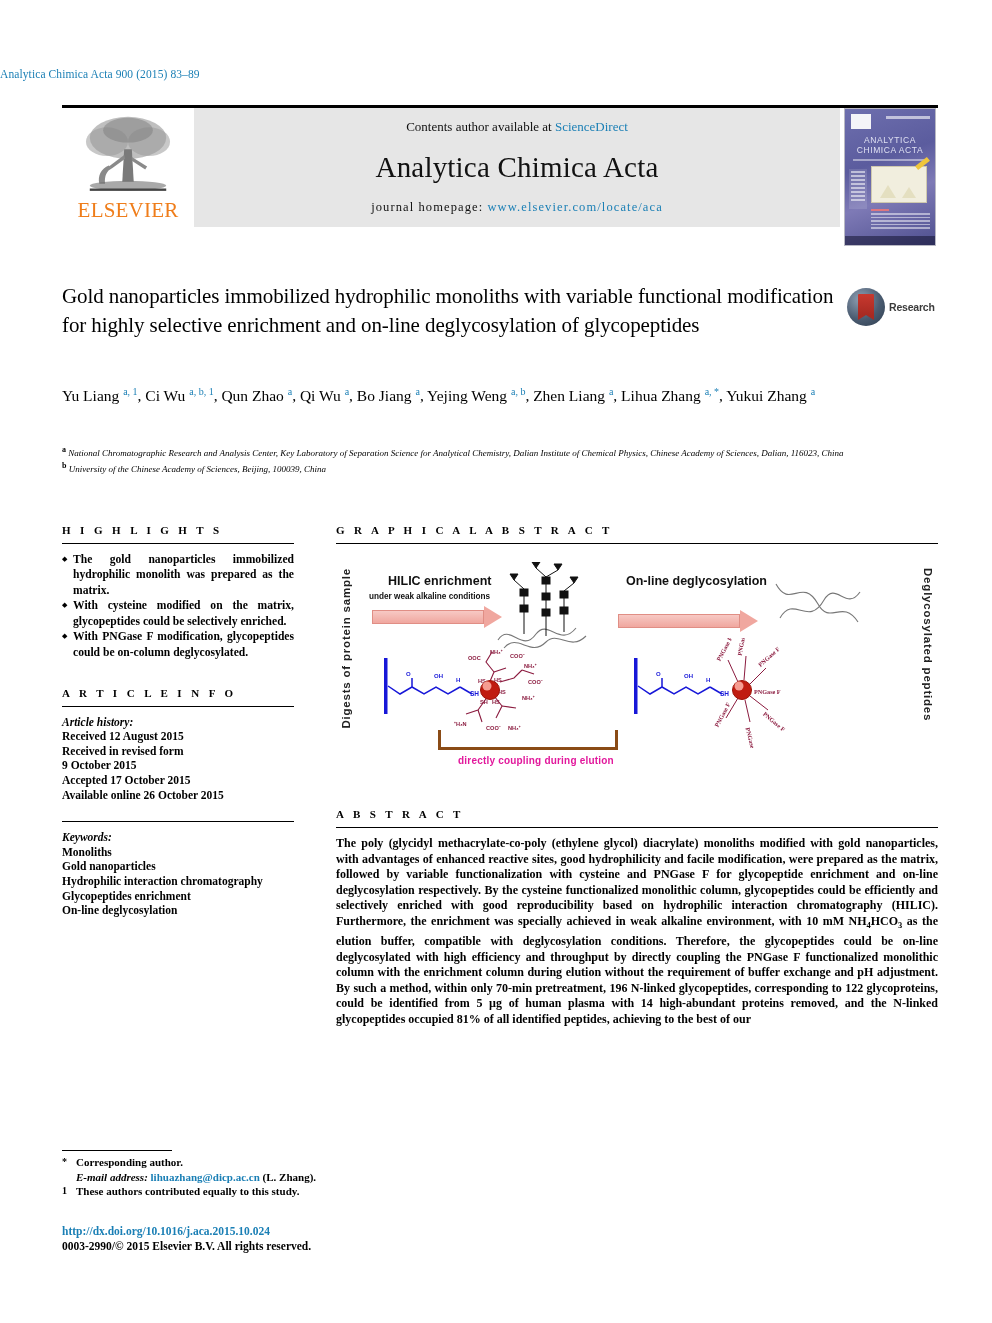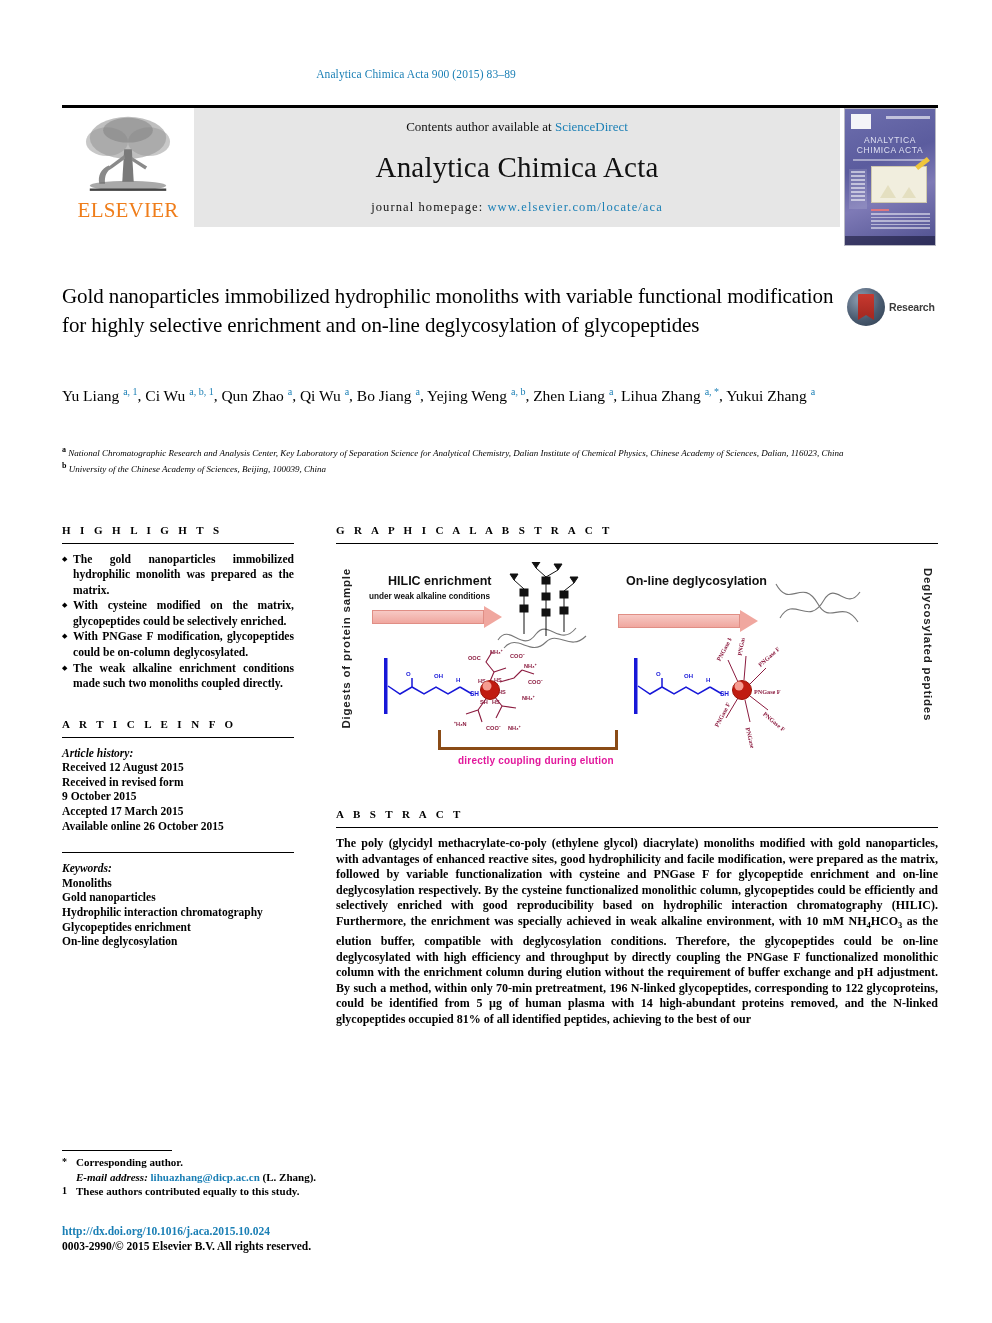--- a/index.html
+++ b/index.html
@@ -11,21 +11,21 @@
     font-family: "Liberation Serif", "DejaVu Serif", serif;
     color: #000000;
     position: relative;
     overflow: hidden;
   }
 
   
   .runhead {
     position: absolute;
     top: 68px; left: 0; width: 832px;
-    text-align: center;
+    text-align: left;
     font-size: 11.5px;
     color: #1a7fb5;
     letter-spacing: 0.1px;
   }
 
   
   .masthead {
     position: absolute;
     top: 105px; left: 62px;
     width: 876px;
@@ -491,34 +491,33 @@
 </div>
 
 <div class="col-left">
 
   <div class="section-head">H I G H L I G H T S</div>
   <hr class="rule">
   <ul class="highlights">
     <li>The gold nanoparticles immobilized hydrophilic monolith was prepared as the matrix.</li>
     <li>With cysteine modified on the matrix, glycopeptides could be selectively enriched.</li>
     <li>With PNGase F modification, glycopeptides could be on-column deglycosylated.</li>
-    <li>The weak alkaline enrichment conditions made such two monoliths coupled directly.</li>
   </ul>
 
   <div style="height:26px"></div>
 
   <div class="section-head">A R T I C L E   I N F O</div>
   <hr class="rule">
 
   <div class="ai-block">
     <div class="lab">Article history:</div>
     <div>Received 12 August 2015</div>
     <div>Received in revised form</div>
     <div>9 October 2015</div>
-    <div>Accepted 17 March 2015</div>
+    <div>Accepted 17 October 2015</div>
     <div>Available online 26 October 2015</div>
   </div>
 
   <div class="ai-spacer"></div>
   <hr class="rule rule-thin">
 
   <div class="kw-line">
     <div class="lab" style="font-style:italic">Keywords:</div>
     <div>Monoliths</div>
     <div>Gold nanoparticles</div>

